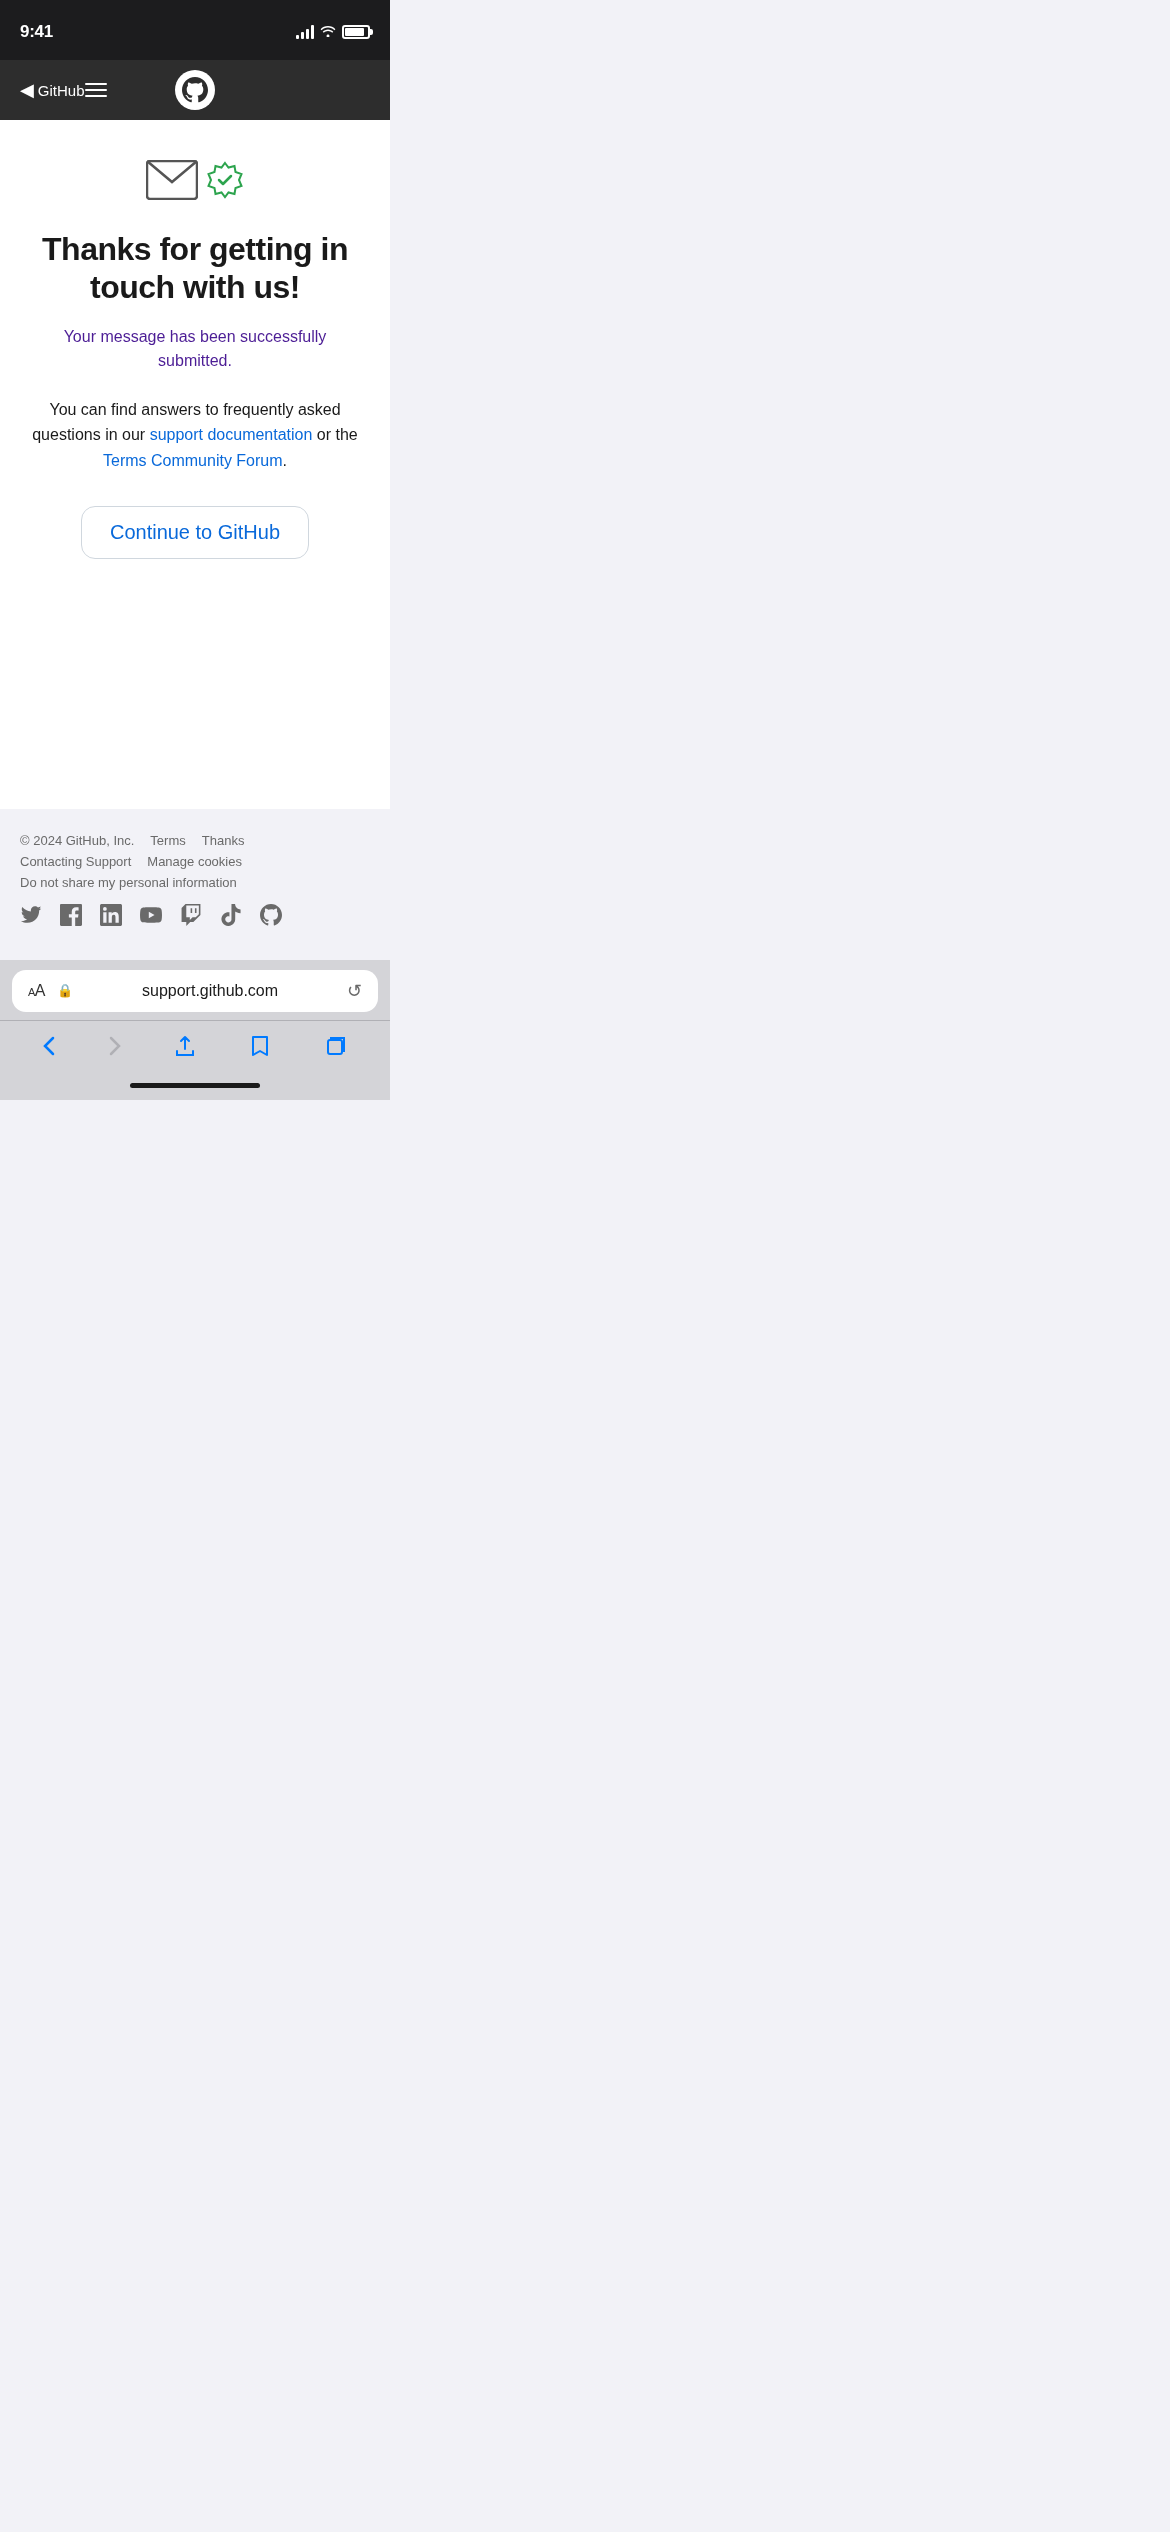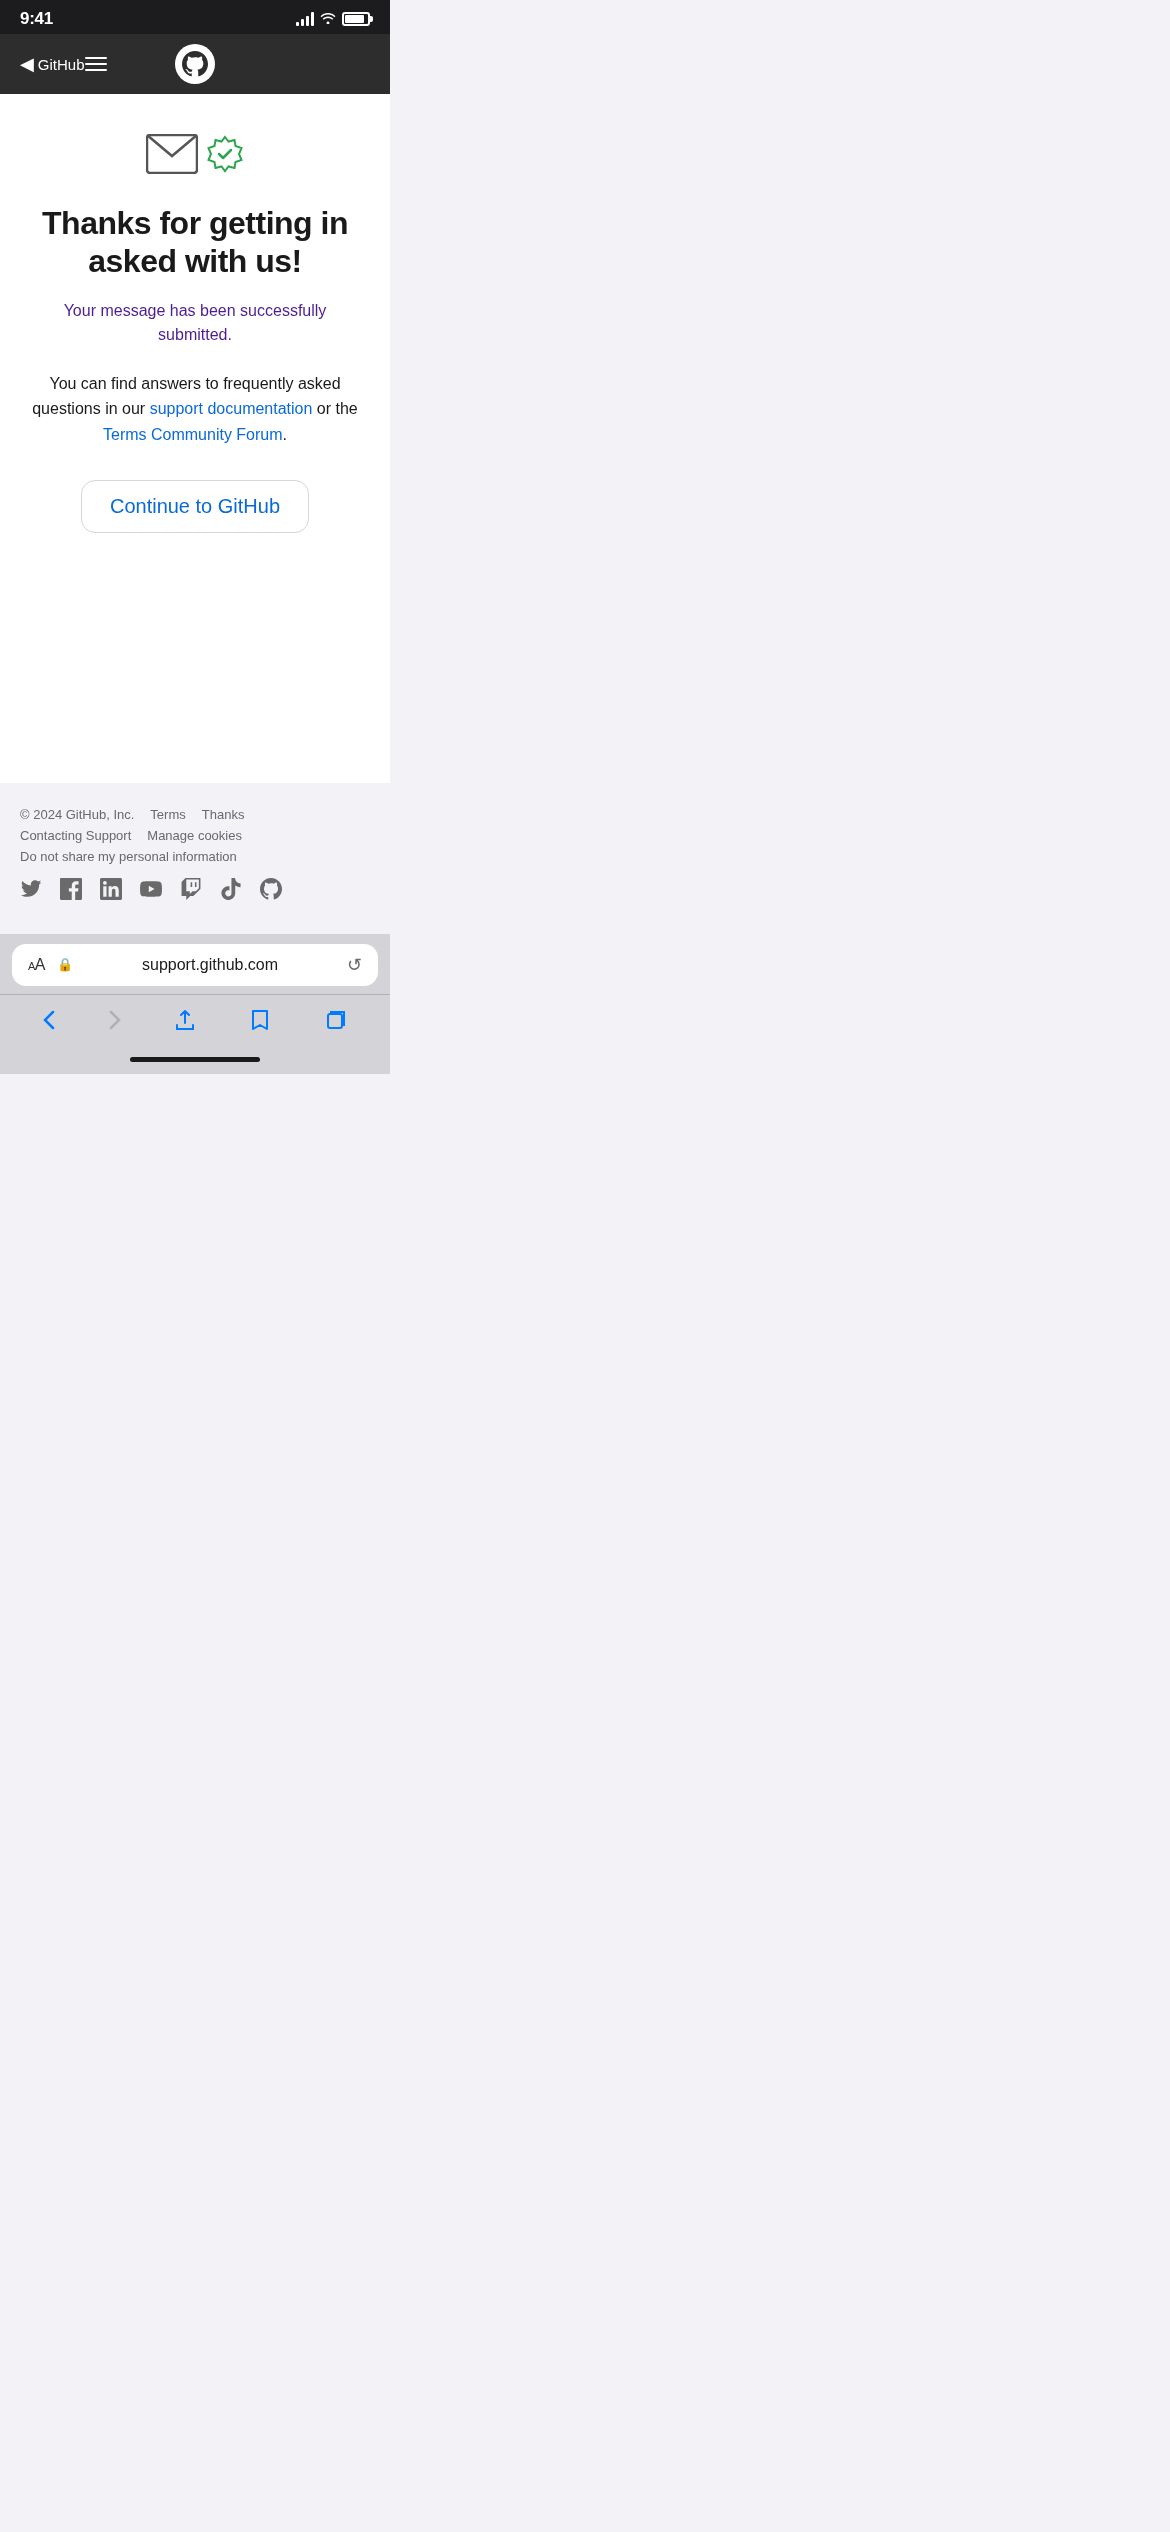--- a/index.html
+++ b/index.html
@@ -13,21 +13,21 @@
       overflow-x: hidden;
     }
 
     
     .status-bar {
       background: #1c1c1e;
       display: flex;
       justify-content: space-between;
       align-items: center;
       padding: 14px 20px 10px;
-      height: 34px;
+      height: 60px;
     }
     .status-time {
       color: white;
       font-size: 17px;
       font-weight: 600;
       letter-spacing: -0.3px;
     }
     .status-icons {
       display: flex;
       align-items: center;
@@ -372,21 +372,21 @@
     <svg class="mail-icon-svg" viewBox="0 0 52 40" fill="none" stroke="#555" stroke-width="2.5">
       <rect x="1" y="1" width="50" height="38" rx="3" ry="3"></rect>
       <polyline points="1,1 26,22 51,1"></polyline>
     </svg>
     <svg class="check-badge" viewBox="0 0 38 38">
       <path d="M19 2L22.5 6.5L28.5 5L29.5 11L35.5 13L33 19L35.5 25L29.5 27L28.5 33L22.5 31.5L19 36L15.5 31.5L9.5 33L8.5 27L2.5 25L5 19L2.5 13L8.5 11L9.5 5L15.5 6.5Z" fill="white" stroke="#2da44e" stroke-width="2"></path>
       <polyline points="13,19 17,23 25,15" fill="none" stroke="#2da44e" stroke-width="2.5" stroke-linecap="round" stroke-linejoin="round"></polyline>
     </svg>
   </div>
 
-  <h1 class="heading">Thanks for getting in asked with us!</h1>
+  <h1 class="heading">Thanks for getting in touch with us!</h1>
 
   <p class="subtitle">Your message has been successfully submitted.</p>
 
   <p class="body-text">
     <span>You can find answers to frequently asked questions in our </span><a class="link-blue">support documentation</a><span> or the </span><a class="link-blue">Terms Community Forum</a><span>.</span>
   </p>
 
   <a class="continue-btn">Continue to GitHub</a>
 
 </div>

